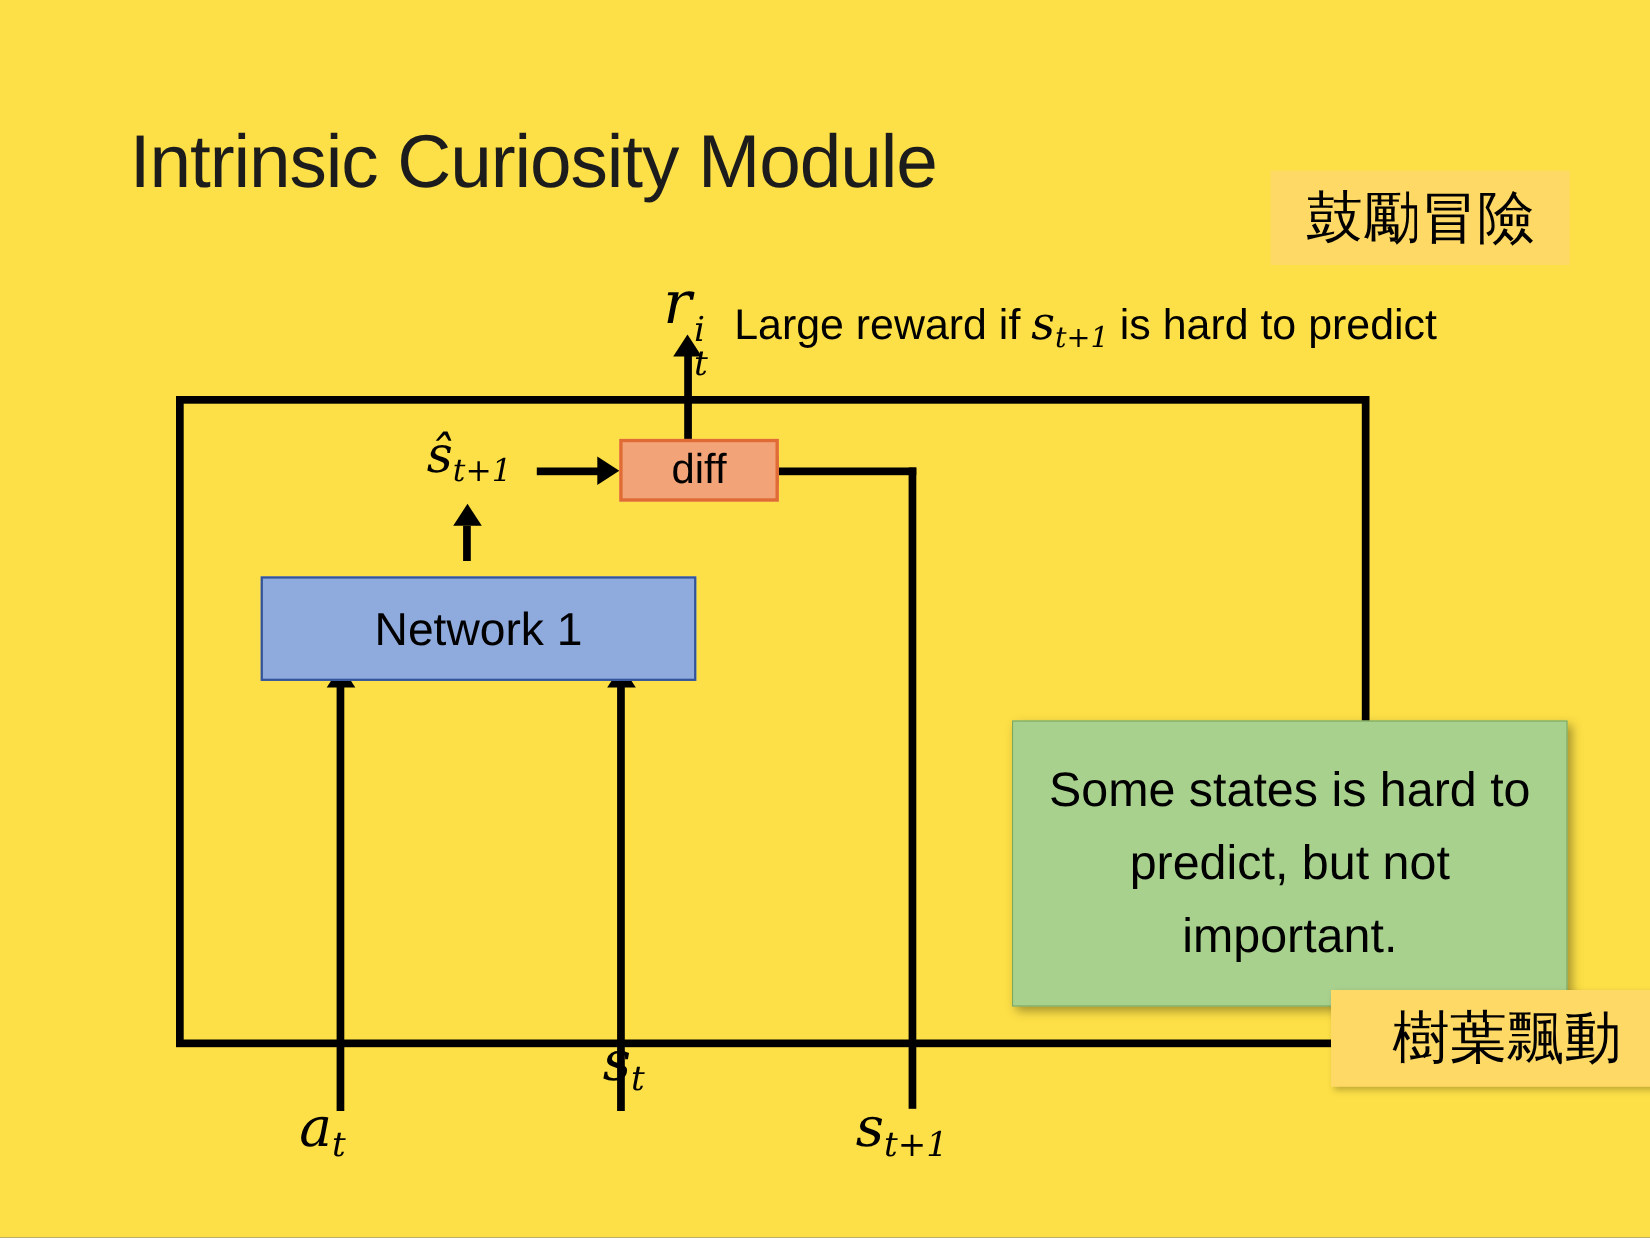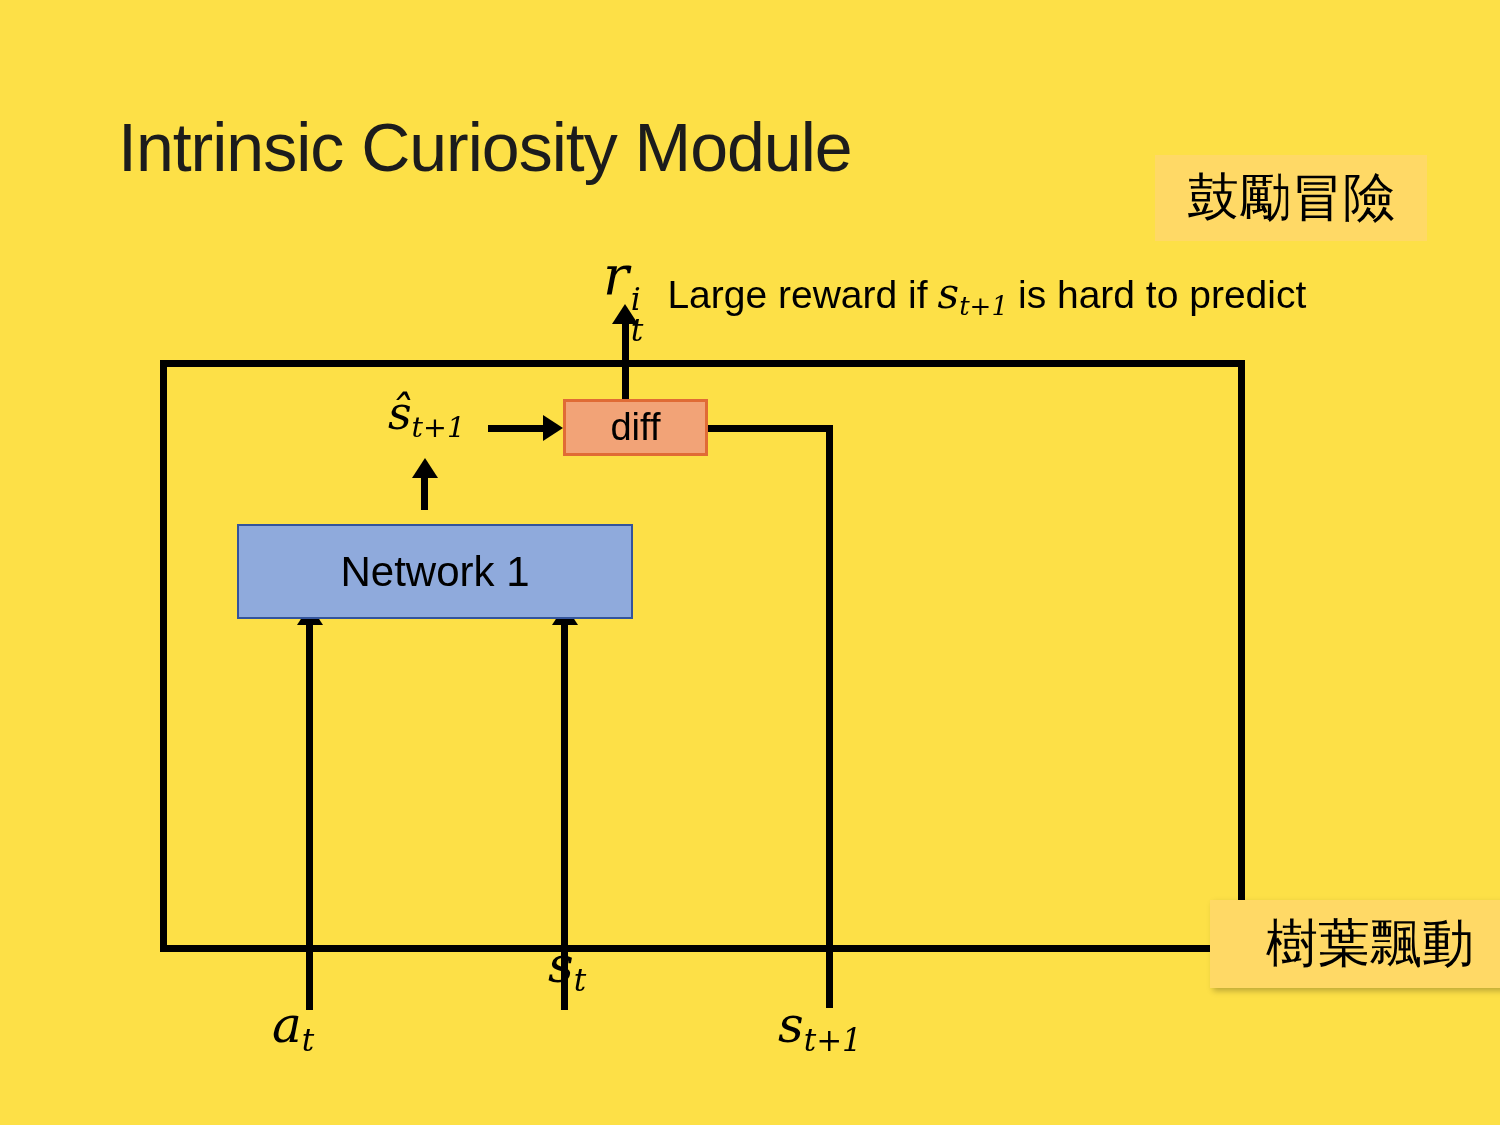--- a/index.html
+++ b/index.html
@@ -143,16 +143,17 @@
   <div class="abs network-box">
       <span>Network 1</span>
     </div>
 
   <div class="abs math input-label lbl-at"><span>a</span><span class="sub">t</span></div>
 
   <div class="abs math input-label lbl-st"><span>s</span><span class="sub">t</span></div>
 
   <div class="abs math input-label lbl-st1"><span>s</span><span class="sub">t+1</span></div>
 
+  <div class="abs note-box">Some states is hard to predict, but not important.</div>
 
   <div class="abs tag tag-bottom">樹葉飄動</div>
 
 </div>
 
 </body></html>

